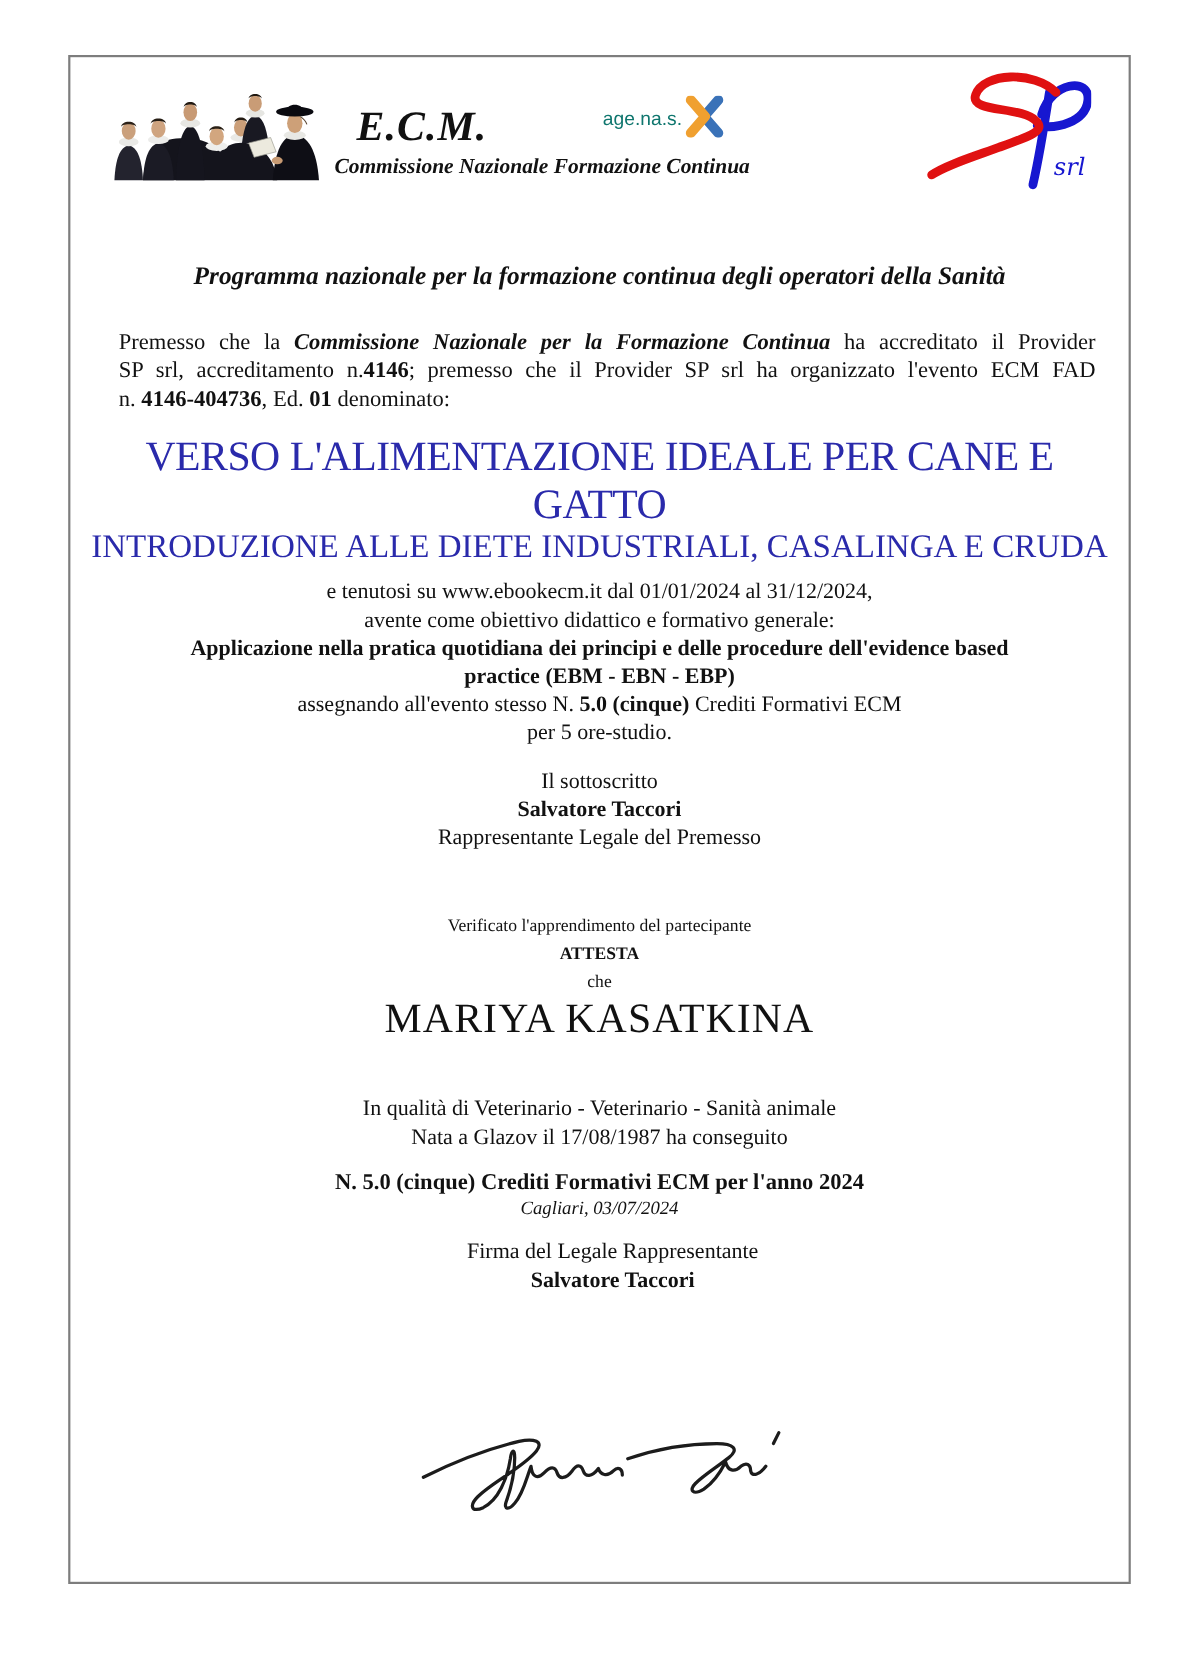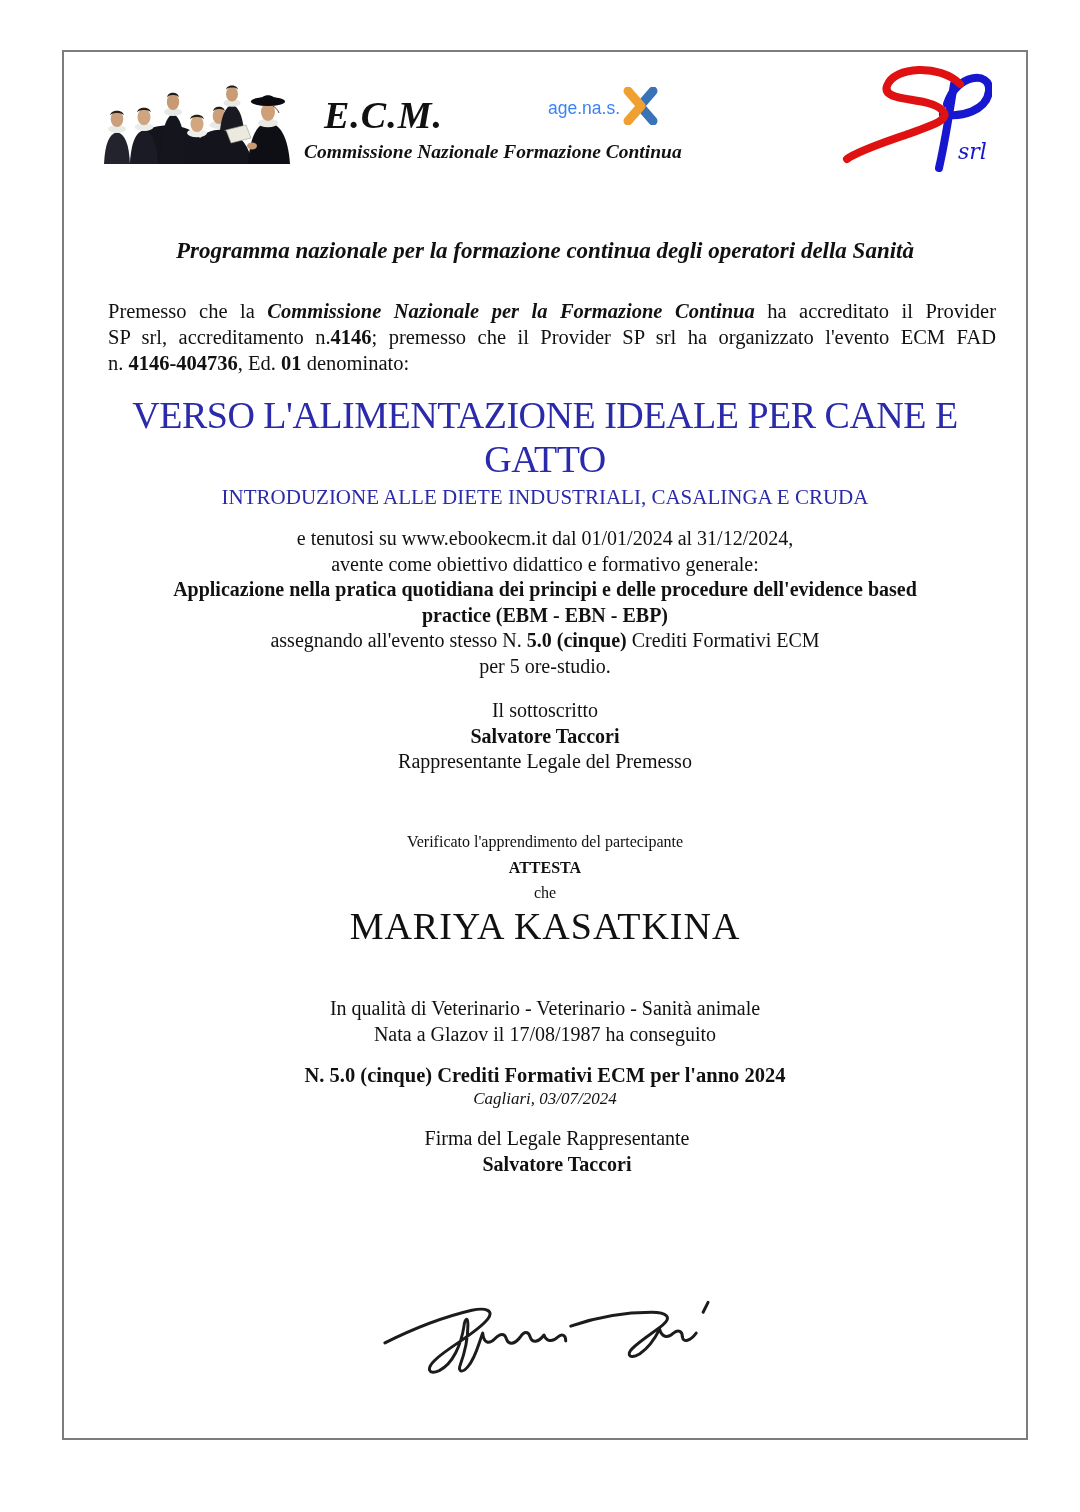--- a/index.html
+++ b/index.html
@@ -16,21 +16,21 @@
   .ecm-title{font-size:38px;font-weight:bold;font-style:italic;line-height:38px;letter-spacing:1px;margin-left:20px;}
   .ecm-subtitle{font-size:19.5px;font-weight:bold;font-style:italic;margin-top:7px;white-space:nowrap;}
   .agenas{left:484px;top:35px;display:flex;align-items:flex-start;}
   .agenas-label{font-size:17.5px;margin-top:11px;font-family:"Liberation Sans",sans-serif;}
   .sp-logo{left:778px;top:6px;width:150px;height:115px;}
   
   .program-title{top:186px;font-size:23px;font-weight:bold;font-style:italic;}
   .premise{top:246px;left:44px;right:30px;font-size:20.5px;line-height:26px;text-align:justify;}
   .premise .just{text-align:justify;text-align-last:justify;}
   .course{top:341px;line-height:44px;font-size:38px;letter-spacing:-0.5px;}
-  .course .subtitle{font-size:21px;line-height:30px;letter-spacing:0;margin-top:1px;font-family:Liberation Serif, serif;}
+  .course .subtitle{font-size:30px;line-height:30px;letter-spacing:0;margin-top:1px;font-family:Liberation Serif, serif;}
   .details{top:474px;font-size:20px;line-height:25.5px;}
   .signer{top:646px;font-size:20px;line-height:25.5px;}
   .attest{top:777px;font-size:16px;line-height:25.5px;}
   .pname{top:852px;font-size:38px;letter-spacing:1px;}
   .quals{top:944px;font-size:20px;line-height:25.5px;}
   .award{top:1010px;}
   .award .credits{font-size:20.5px;font-weight:bold;line-height:26px;}
   .award .pdate{font-size:17px;font-style:italic;line-height:22px;}
   .firma{top:1074px;font-size:20px;line-height:25.5px;padding-left:12px;}
   .sig-wrap{top:1228px;left:50%;margin-left:-168px;width:336px;height:112px;}
@@ -85,21 +85,21 @@
 
     <ellipse cx="152" cy="62" rx="5" ry="3.4" fill="#c79a72"></ellipse>
   </svg>
 
   <div class="abs ecm-block">
     <div class="ecm-title">E.C.M.</div>
     <div class="ecm-subtitle">Commissione Nazionale Formazione Continua</div>
   </div>
 
   <div class="abs agenas">
-    <span class="agenas-label" style="color:#3b82f6;">age.na.s.</span>
+    <span class="agenas-label" style="color:#0f766e;">age.na.s.</span>
     <svg width="40" height="38" viewBox="0 0 40 38" aria-hidden="true">
       <path d="M33,4 L20,19 L33,34" fill="none" stroke="#3a72b8" stroke-width="9" stroke-linecap="round" stroke-linejoin="round"></path>
       <path d="M8,4 L21,19 L8,34" fill="none" stroke="#f0a030" stroke-width="9" stroke-linecap="round" stroke-linejoin="round"></path>
     </svg>
   </div>
 
   <svg class="abs sp-logo" viewBox="0 0 150 115" aria-hidden="true">
 
     <path d="M112,26 C108,52 103,84 97,110" fill="none" stroke="#1717d0" stroke-width="8" stroke-linecap="round"></path>
     <path d="M105,46 C114,16 149,12 147,33 C145,53 118,60 101,56" fill="none" stroke="#1717d0" stroke-width="8" stroke-linecap="round"></path>

